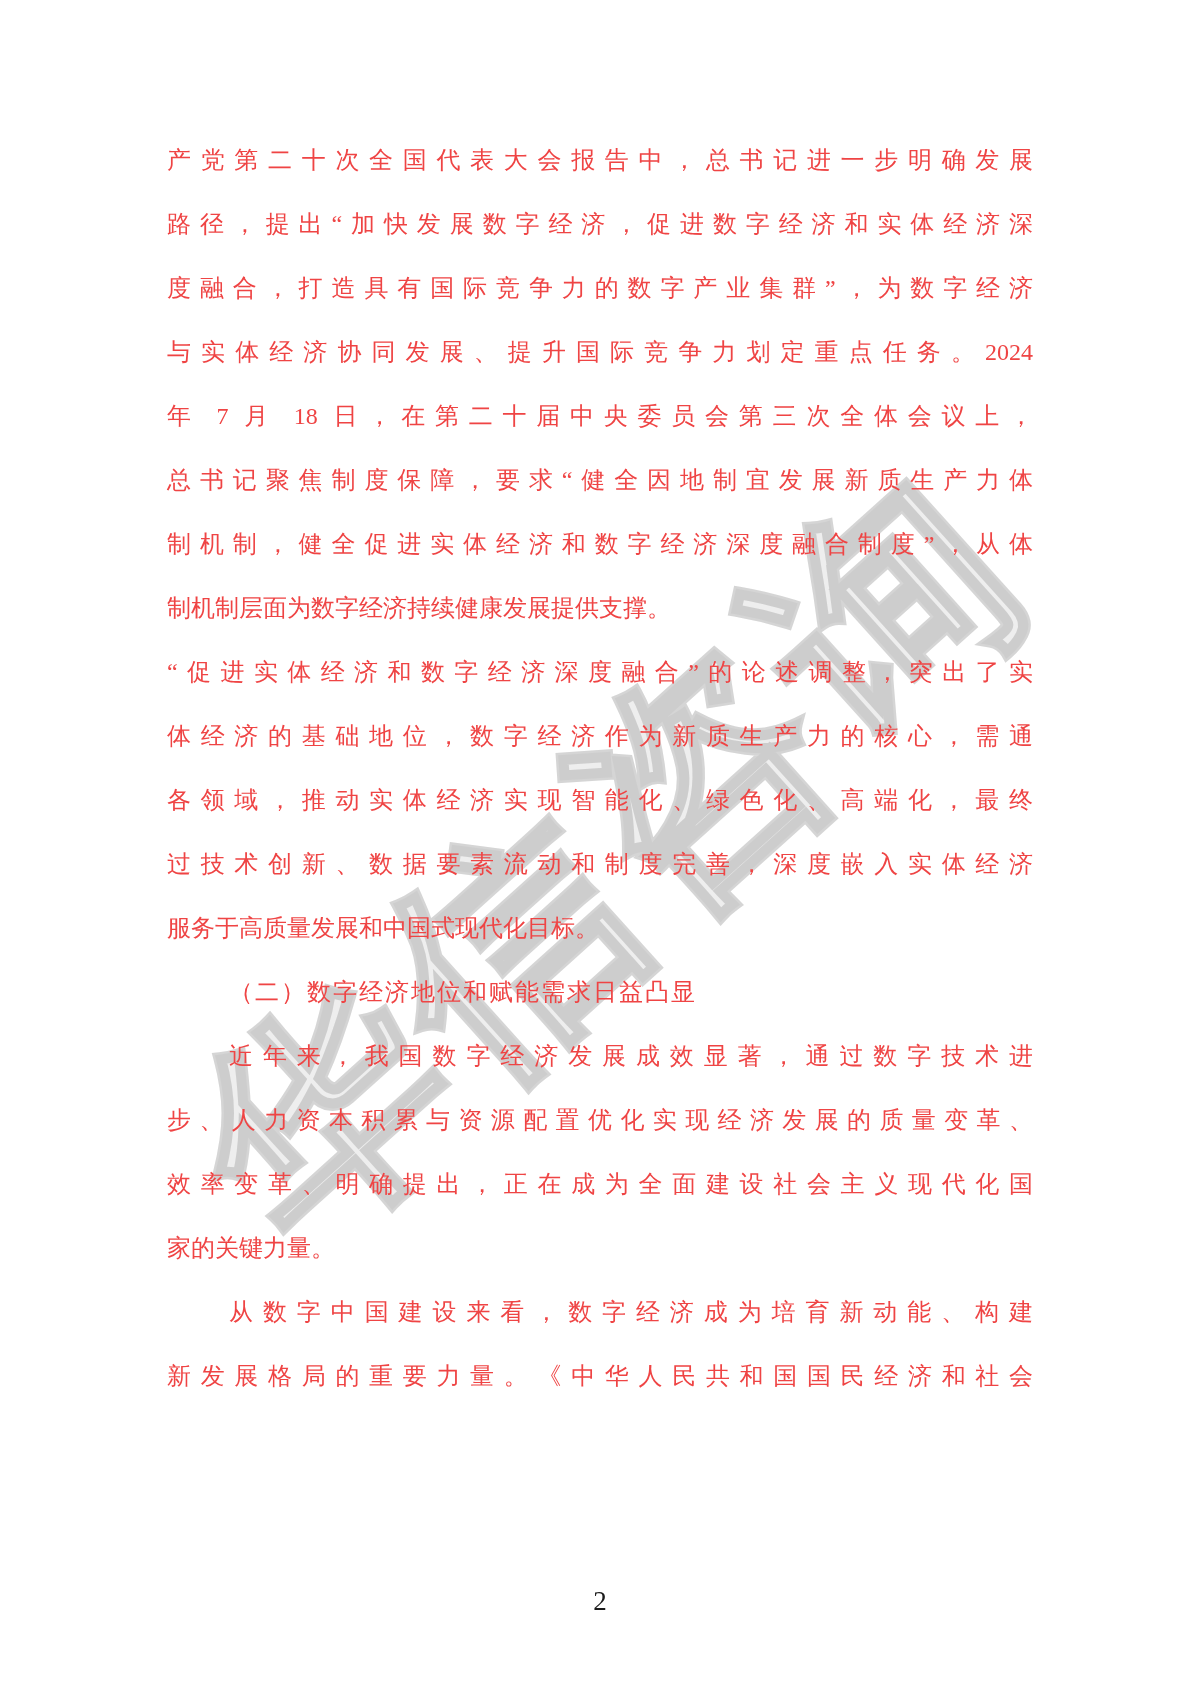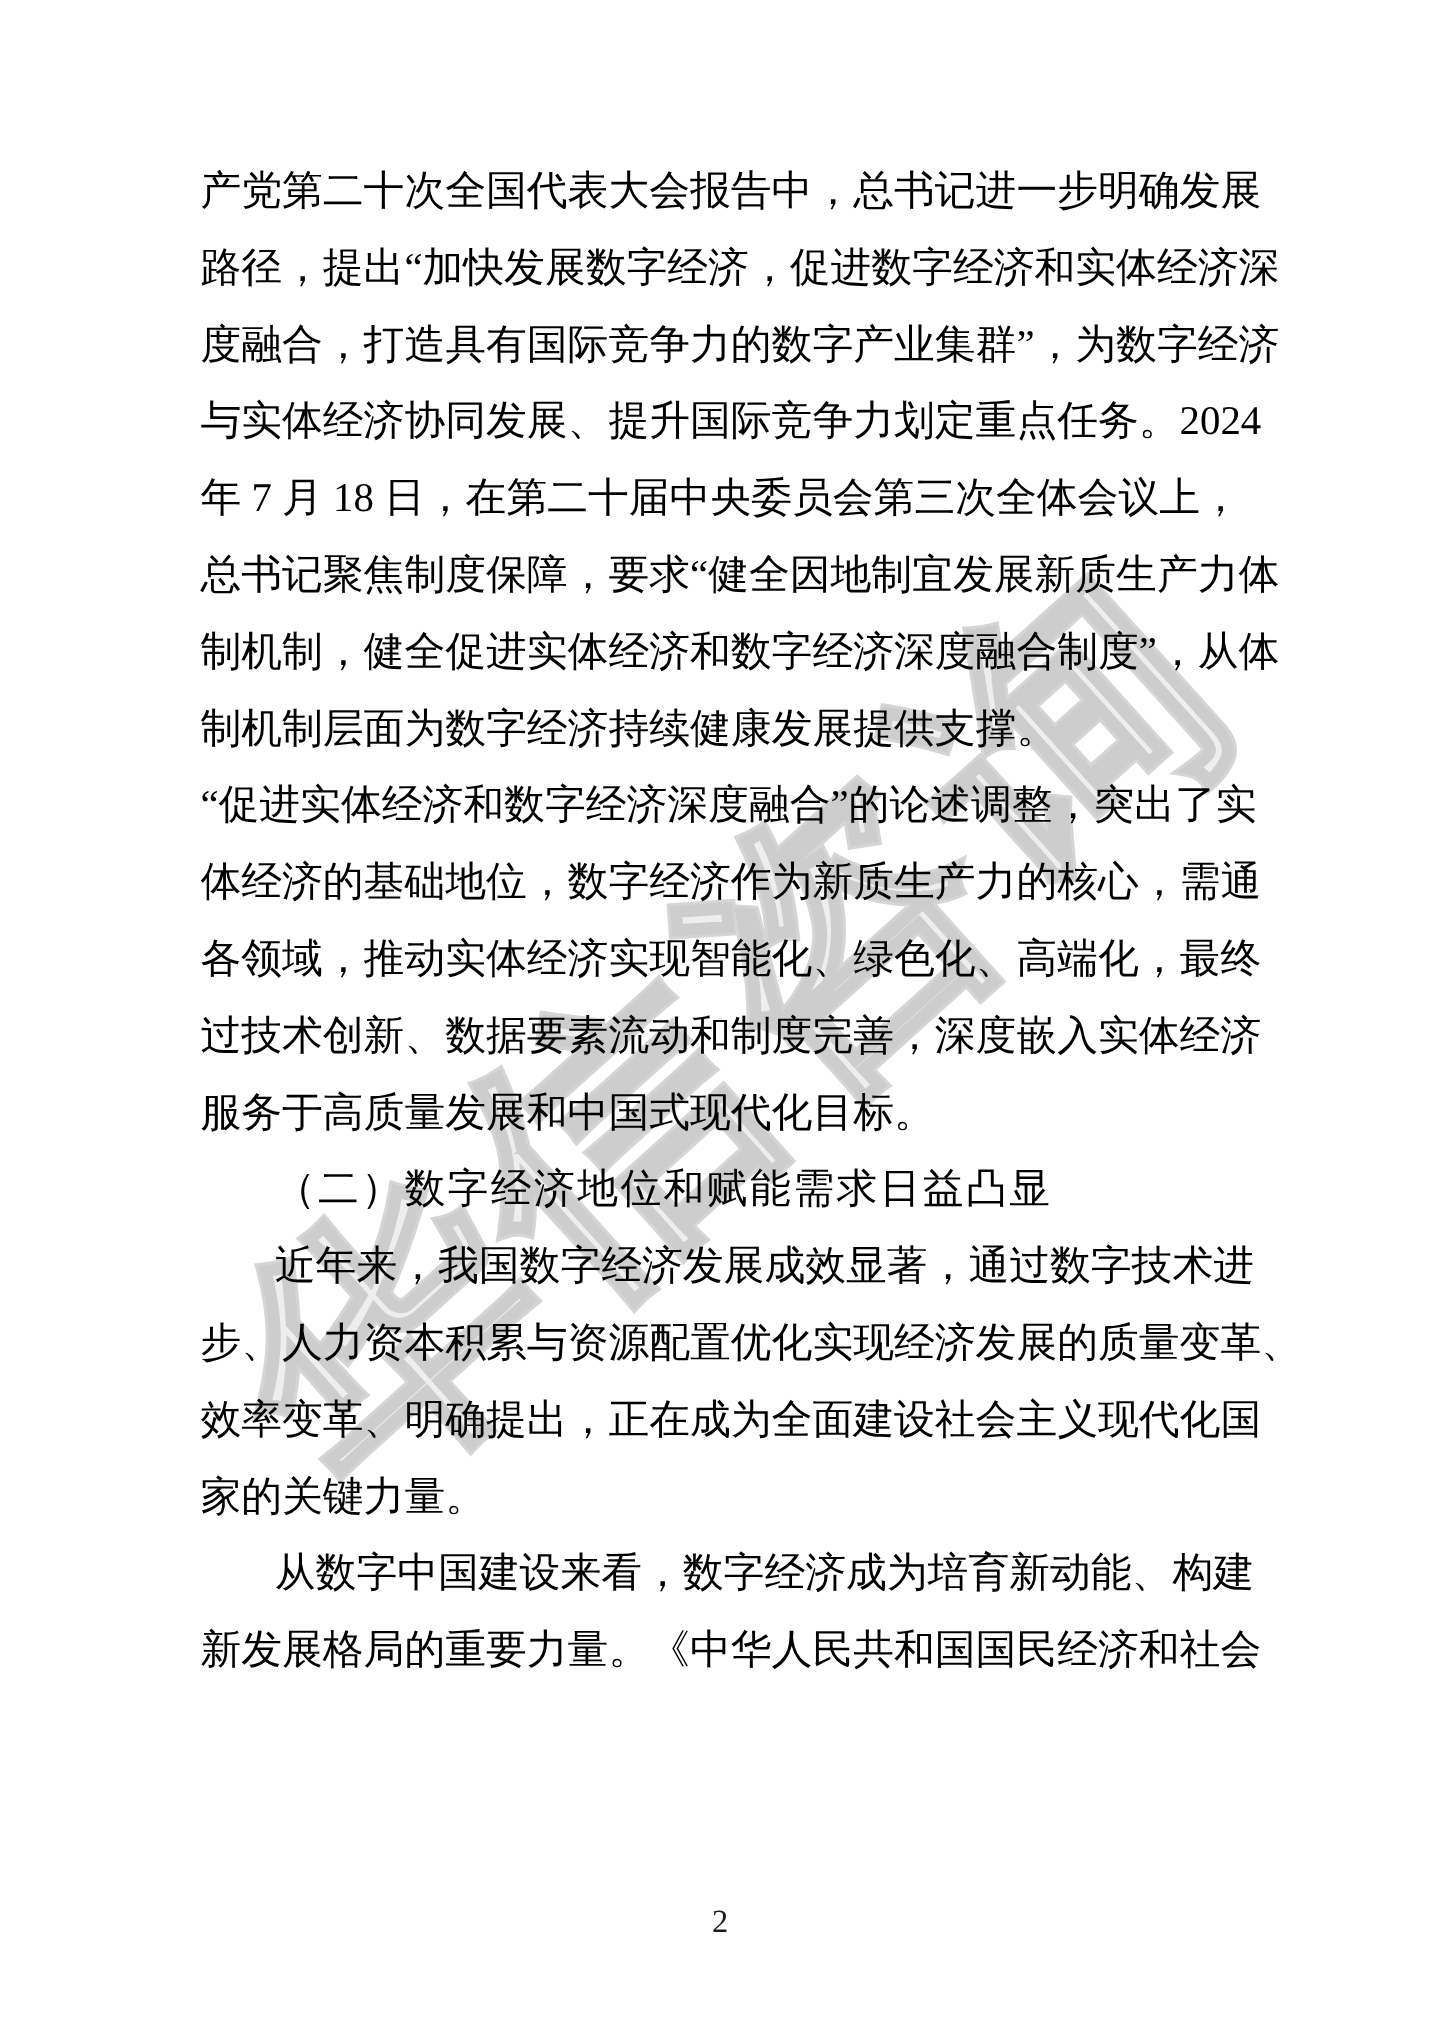--- a/index.html
+++ b/index.html
@@ -31,22 +31,22 @@
   .text-block {
     position: absolute;
     left: 167px;
     top: 128px;
     width: 866px;
     z-index: 1;
   }
   .line {
     height: 64px;
     line-height: 64px;
-    font-size: 34px;
-    color: #000000;
+    font-size: 24px;
+    color: #ef4444;
     text-align: justify;
     text-align-last: justify;
     white-space: nowrap;
   }
   .line.last {
     text-align: center;
     text-align-last: left;
   }
   .line.indent { text-indent: 62px; }
   .b { font-weight: 400; }

